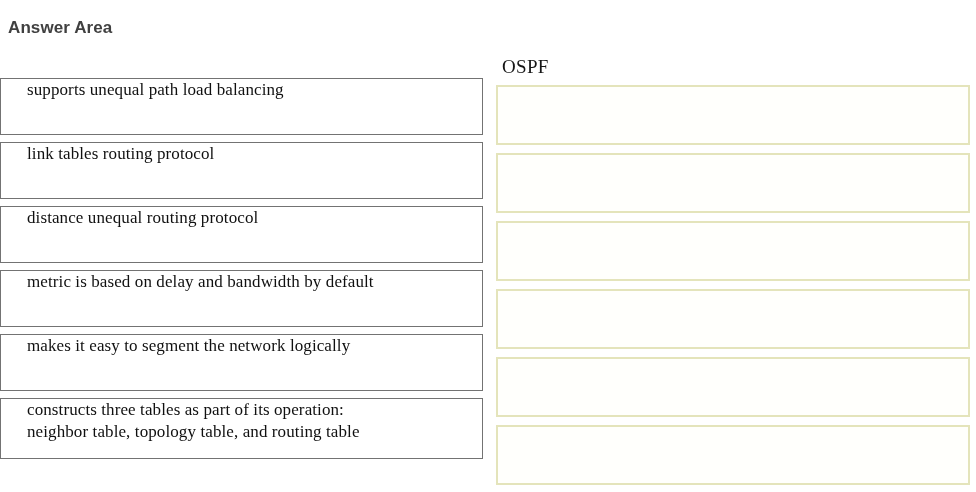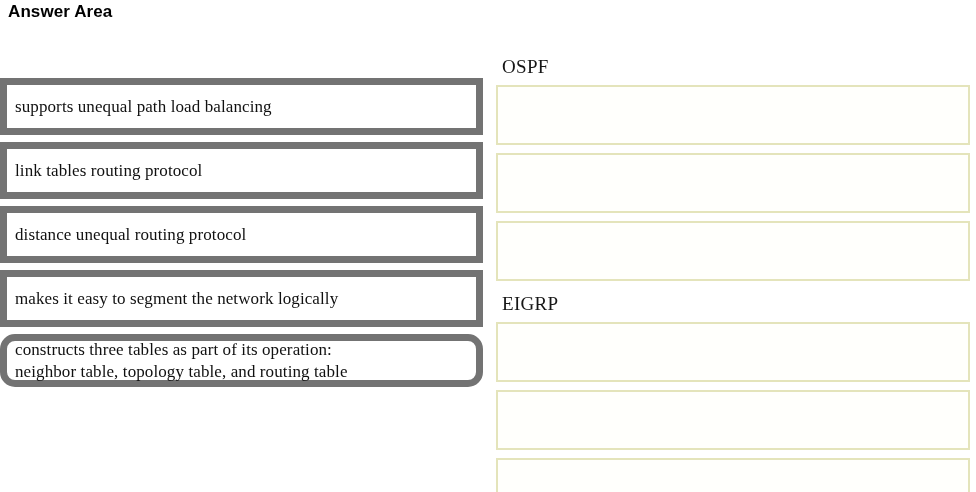--- a/index.html
+++ b/index.html
@@ -13,53 +13,52 @@
     position: relative;
     overflow: hidden;
     font-family: "Liberation Serif", serif;
     -webkit-font-smoothing: antialiased;
   }
 
   
   .page-title {
     position: absolute;
     left: 8px;
-    top: 0px;
+    top: 16px;
     font-family: "Liberation Sans", sans-serif;
     font-weight: bold;
     font-size: 17px;
     line-height: 24px;
-    color: #000000;
+    color: #404040;
     letter-spacing: 0.1px;
     white-space: nowrap;
   }
 
   
   .source-column {
     position: absolute;
     left: 0px;
     top: 78px;
     width: 483px;
   }
   .source-tile {
     box-sizing: border-box;
     width: 483px;
-    border: 7px solid #737373;
+    border: 1px solid #737373;
     background: #ffffff;
     margin-bottom: 7px;
     display: flex;
-    align-items: center;
-    padding: 0 8px;
+    padding: 0 26px;
     color: #101010;
     font-size: 17px;
     line-height: 1.28;
     letter-spacing: 0.1px;
   }
   .source-tile.one-line { height: 57px; }
-  .source-tile.two-line { height: 53px; border-radius: 15px; }
+  .source-tile.two-line { height: 61px; }
   .source-tile .tile-text {
     display: block;
     width: 100%;
     white-space: pre-line;
   }
 
   
   .target-column {
     position: absolute;
     left: 496px;
@@ -99,39 +98,41 @@
   </div>
 
   <div class="source-tile one-line">
     <span class="tile-text">link tables routing protocol</span>
   </div>
 
   <div class="source-tile one-line">
     <span class="tile-text">distance unequal routing protocol</span>
   </div>
 
+  <div class="source-tile one-line">
+    <span class="tile-text">metric is based on delay and bandwidth by default</span>
+  </div>
 
   <div class="source-tile one-line">
     <span class="tile-text">makes it easy to segment the network logically</span>
   </div>
 
   <div class="source-tile two-line">
     <span class="tile-text">constructs three tables as part of its operation:
 neighbor table, topology table, and routing table</span>
   </div>
 
 </div>
 
 <div class="target-column">
 
   <div class="group-label">OSPF</div>
 
   <div class="drop-slot"></div>
   <div class="drop-slot"></div>
   <div class="drop-slot"></div>
 
-  <div class="group-label second">EIGRP</div>
 
   <div class="drop-slot"></div>
   <div class="drop-slot"></div>
   <div class="drop-slot"></div>
 
 </div>
 
 </body></html>

